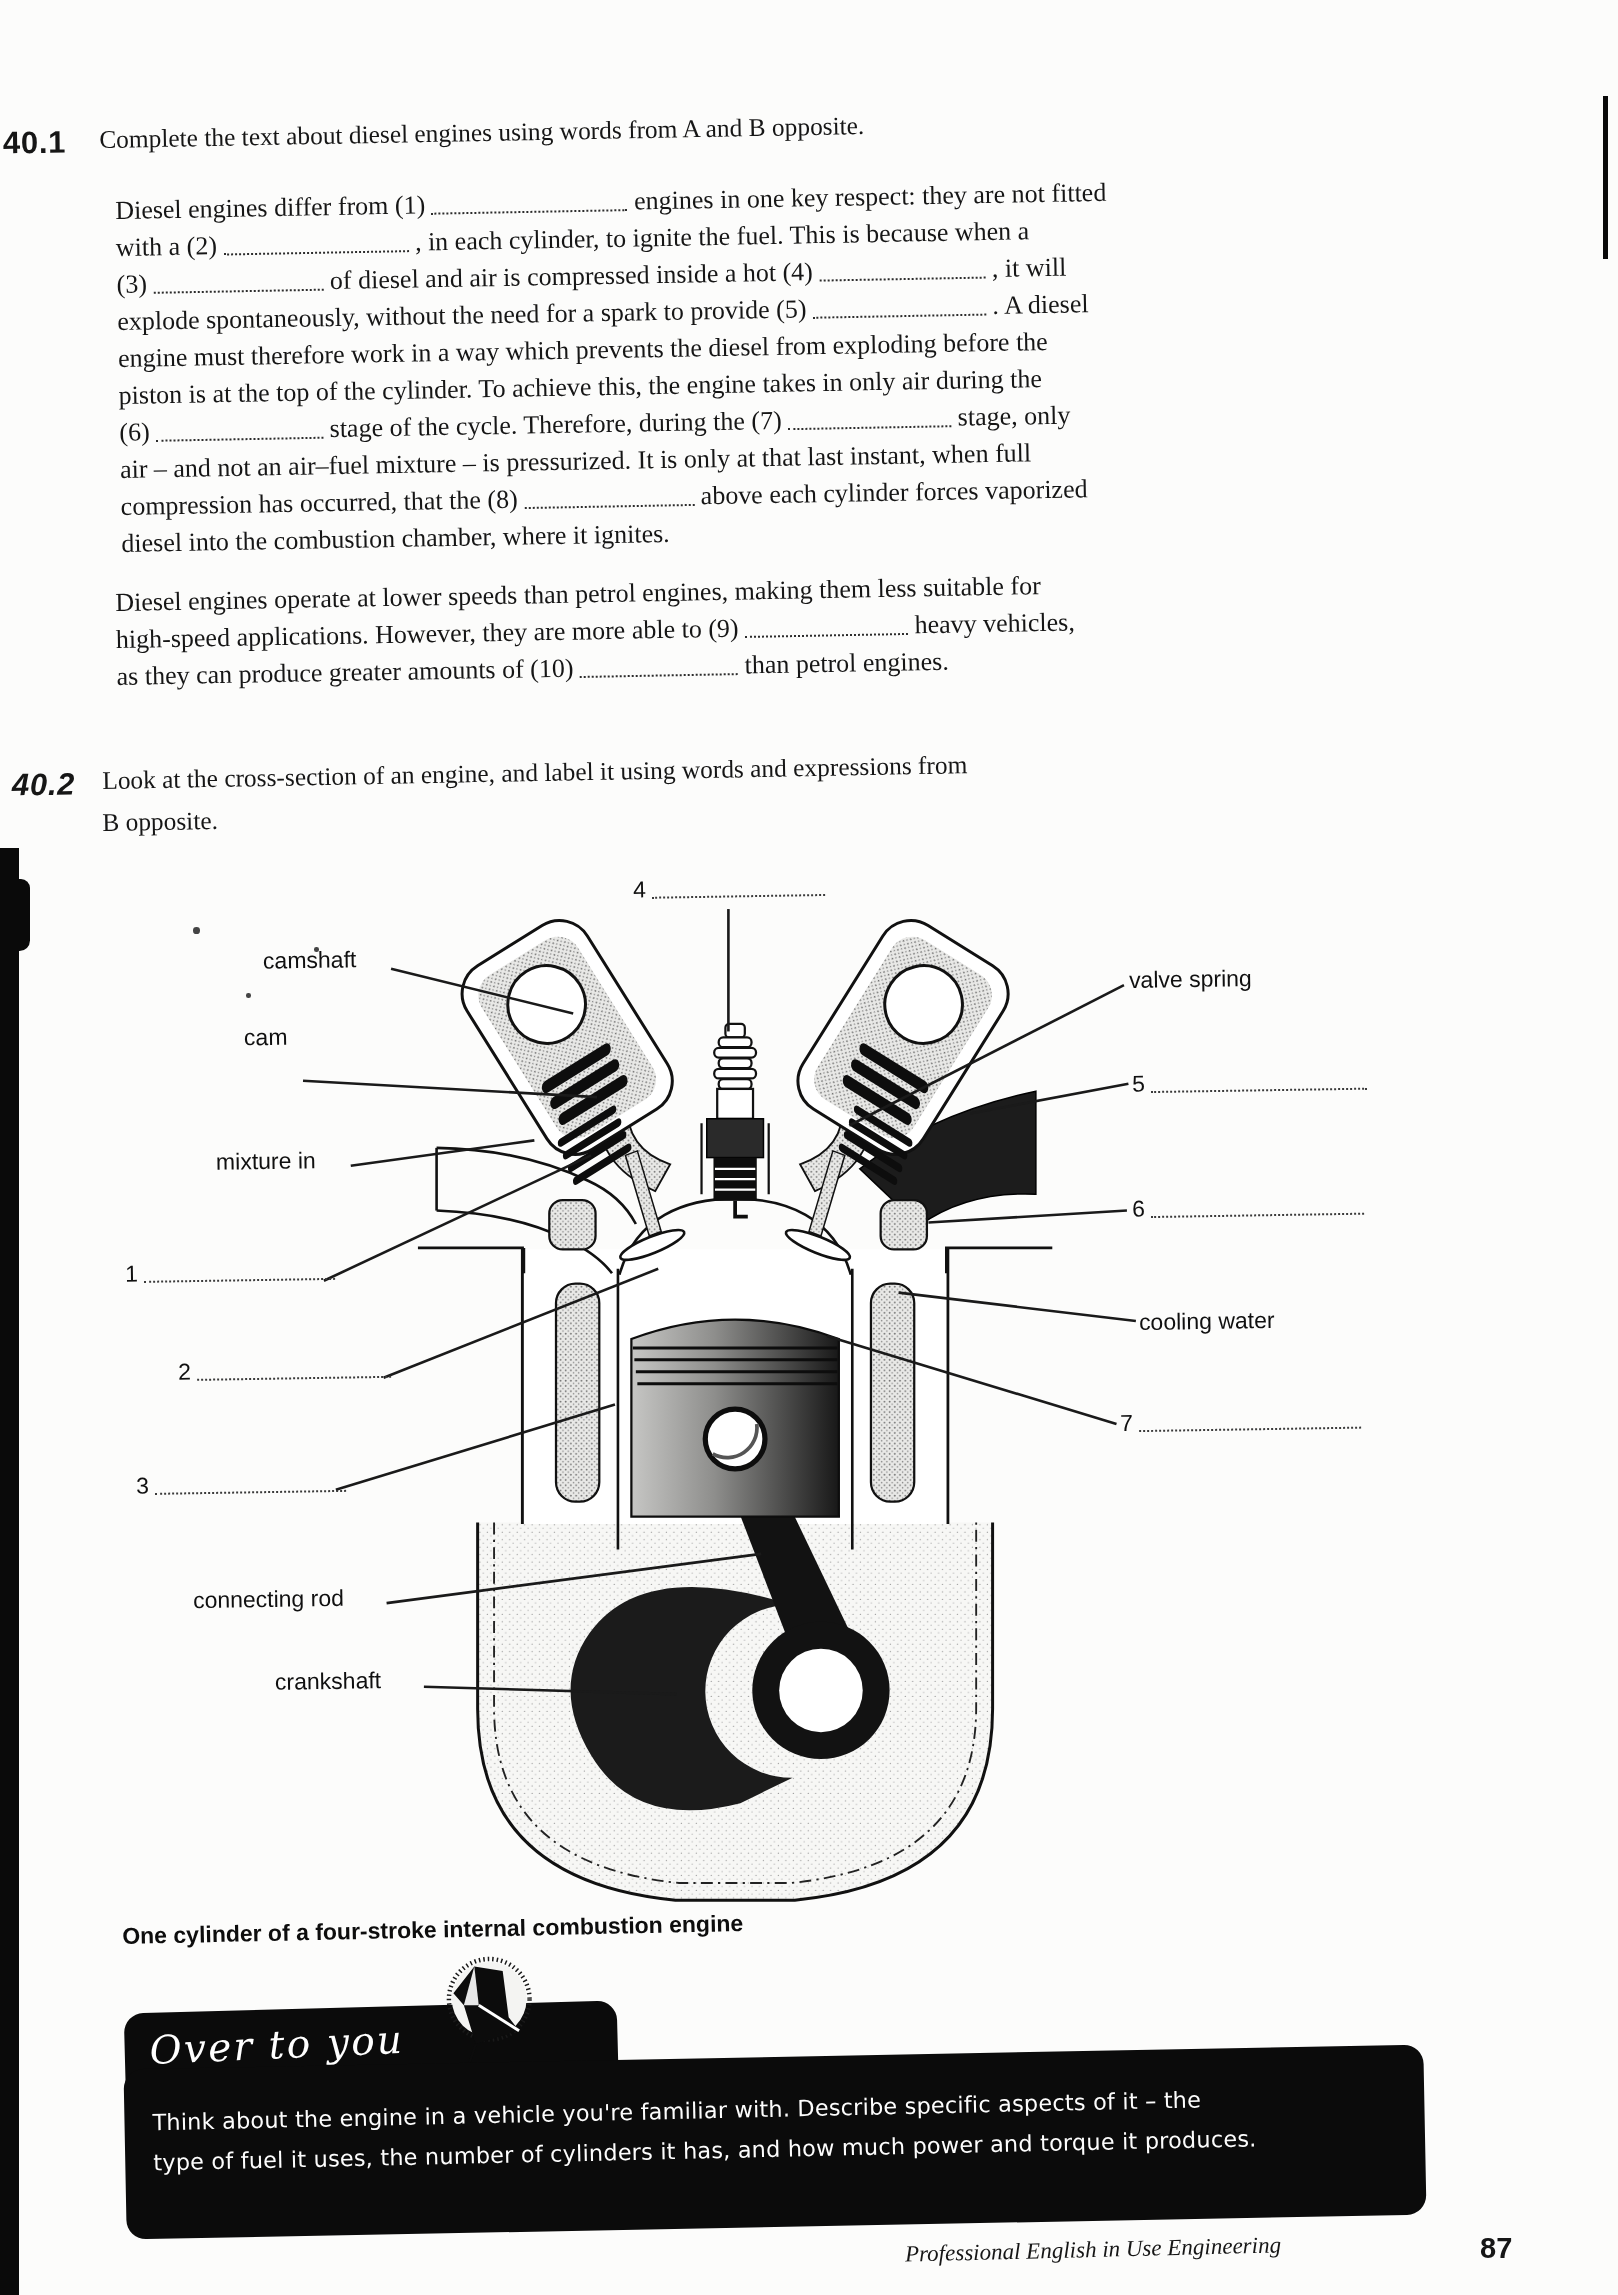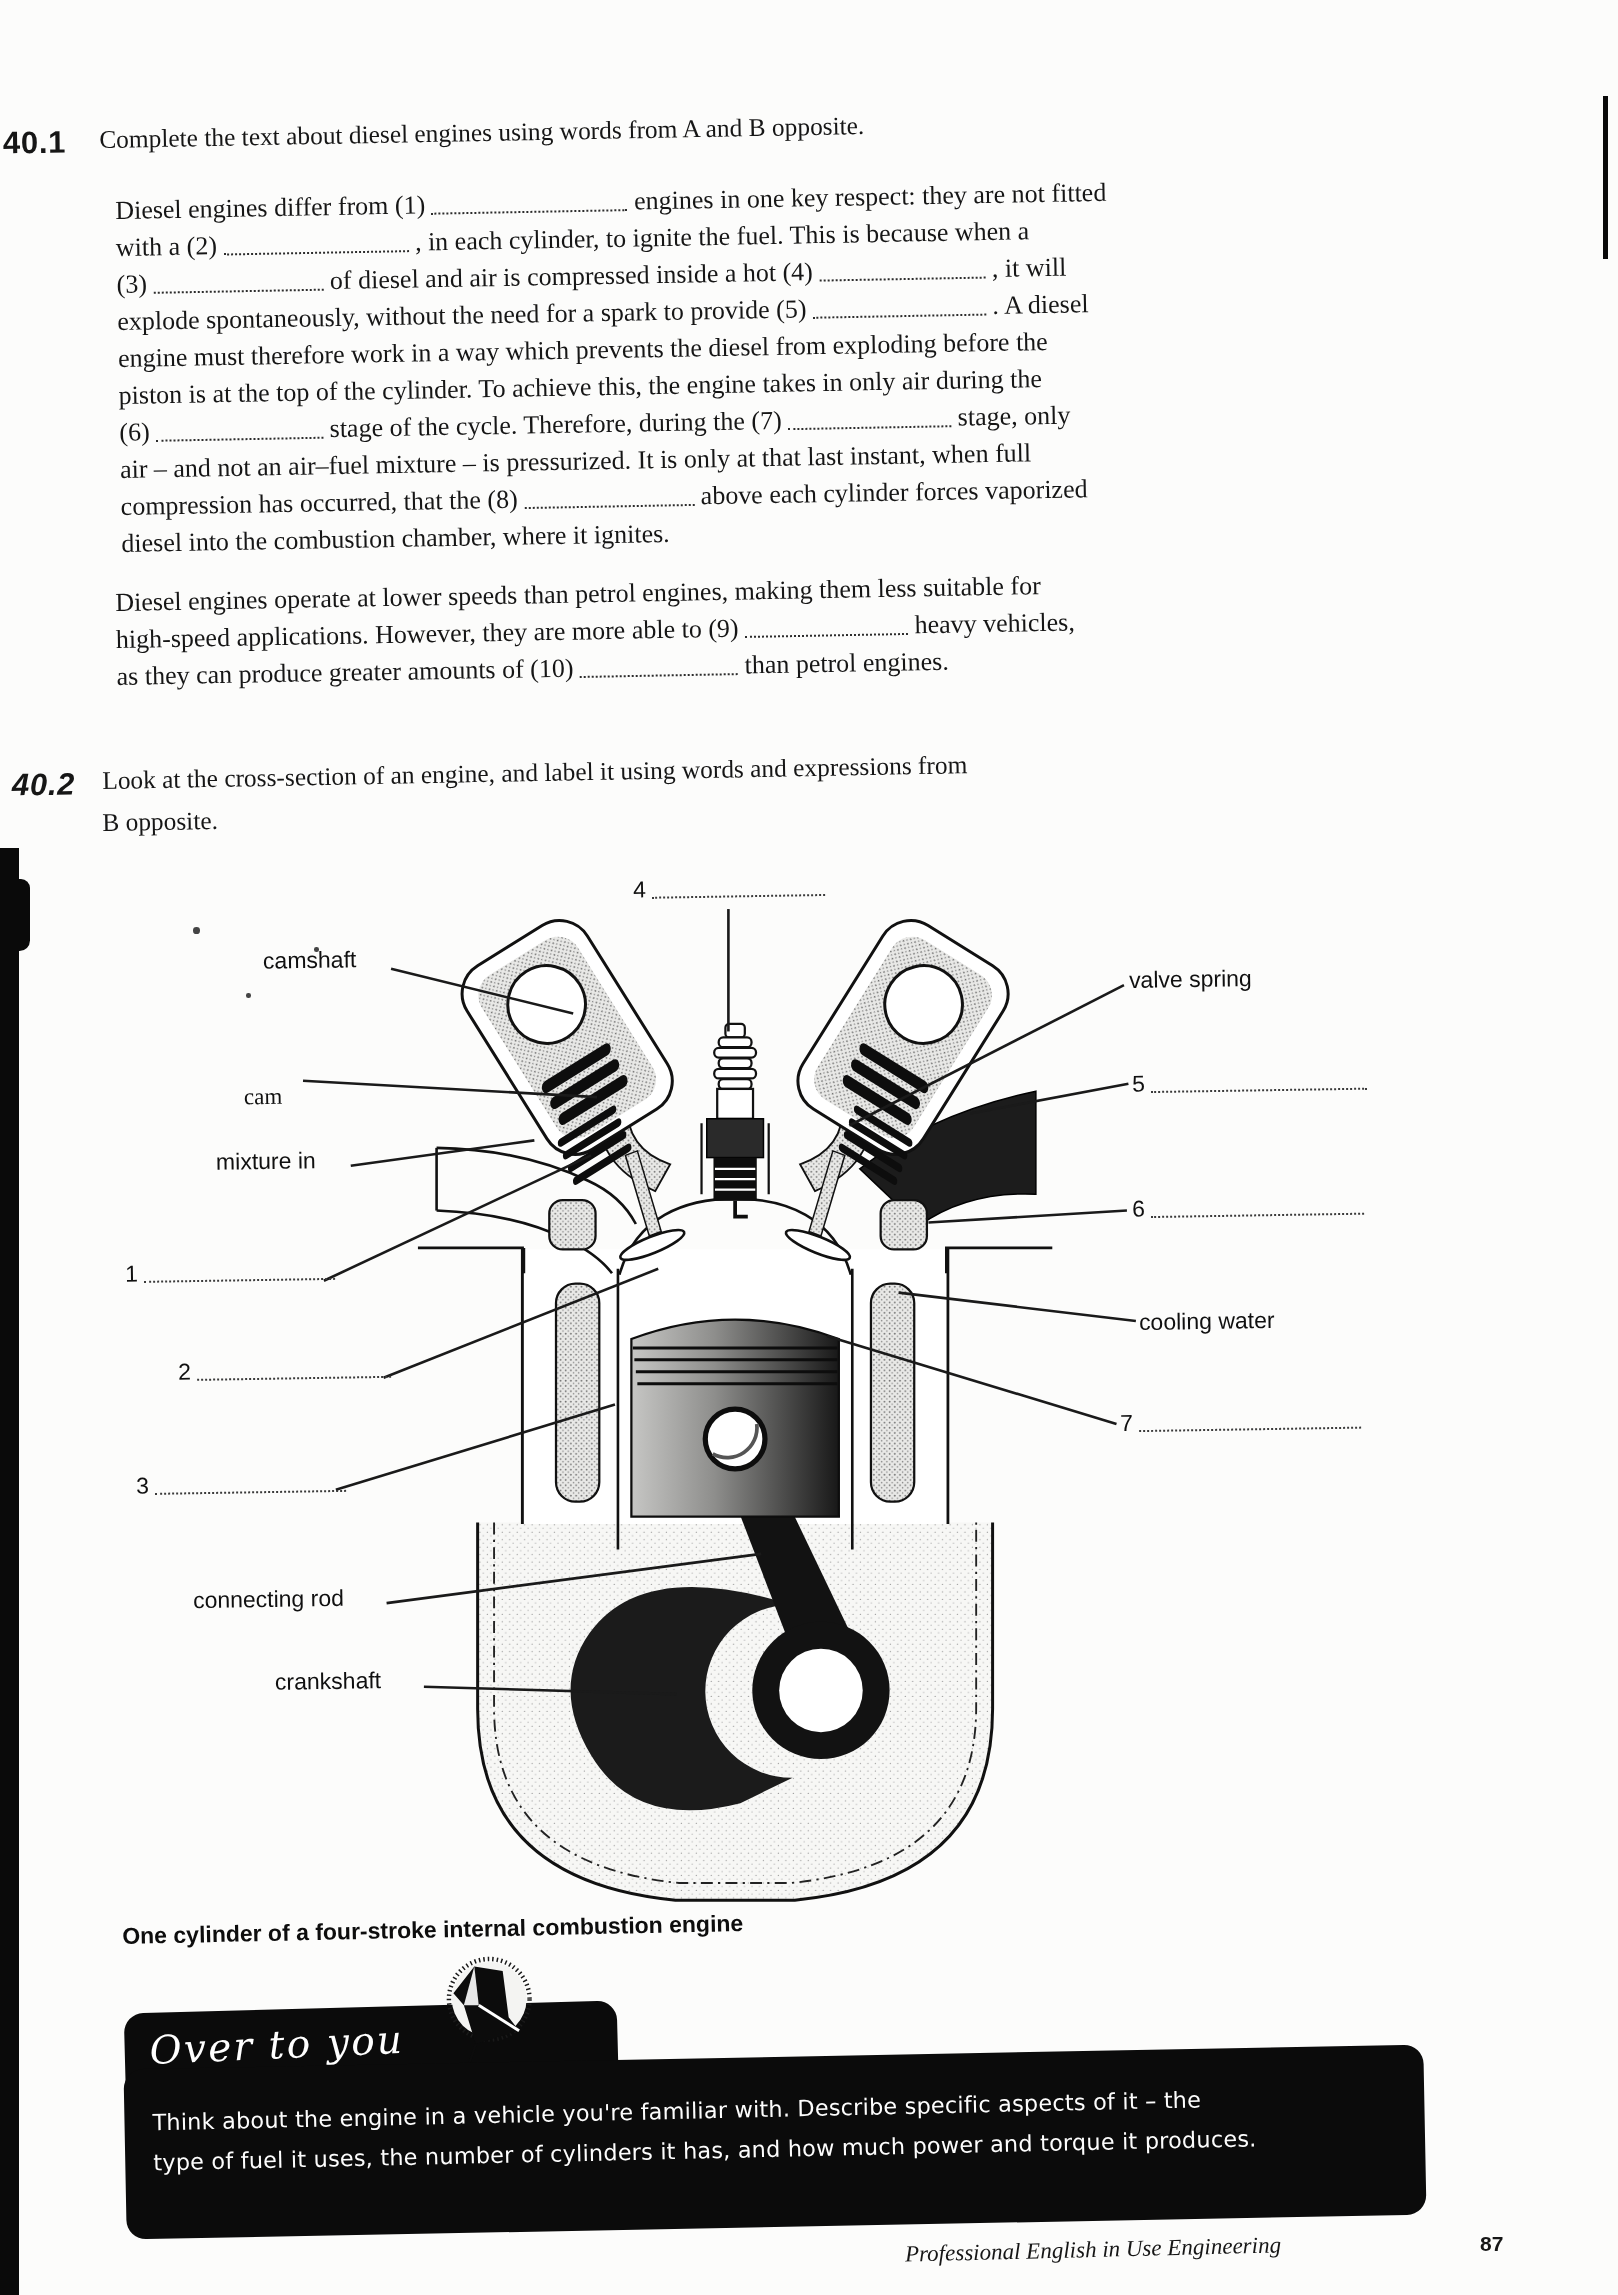--- a/index.html
+++ b/index.html
@@ -50,21 +50,21 @@
   .oty-line.l1{top:39px;}
   .oty-line.l2{top:79px;}
   .oty-icon{position:absolute;left:431px;top:1953px;width:112px;height:112px;}
   
   .footer-title{
     position:absolute;left:905px;top:2237px;font-style:italic;font-size:23px;
     font-family:"Liberation Serif",serif;transform:rotate(-1.4deg);white-space:nowrap;
   }
   .footer-page{
     position:absolute;left:1480px;top:2232px;font-family:"Liberation Sans",sans-serif;
-    font-weight:bold;font-size:21px;text-align:right;
+    font-weight:bold;font-size:29px;text-align:right;
   }
   svg{position:absolute;left:0;top:0;}
   .speck{position:absolute;background:#444;border-radius:50%;}
 </style>
 </head>
 <body>
 
 <div id="page">
 
   <div class="edge-strip" style="left:0;top:848px;width:19.4px;height:1447px;"></div>
@@ -239,21 +239,21 @@
       <path d="M 1506,1320 L 1138,1508"></path>
       <path d="M 1512,1452 L 1300,1492"></path>
       <path d="M 1510,1622 L 1244,1638"></path>
       <path d="M 1522,1770 L 1204,1732"></path>
       <path d="M 1496,1908 L 1108,1790"></path>
     </g>
   </svg>
 
   <div class="dlabel" style="left:633px;top:875px;"><span>4</span> <span class="blank" style="width:173px;"></span></div>
   <div class="dlabel" style="left:263px;top:947px;">camshaft</div>
-  <div class="dlabel" style="left:244px;top:1084px;font-family:Liberation Serif, serif;">cam</div>
+  <div class="dlabel" style="left:244px;top:1024px;">cam</div>
   <div class="dlabel" style="left:216px;top:1148px;">mixture in</div>
   <div class="dlabel" style="left:125px;top:1259px;"><span>1</span> <span class="blank" style="width:191px;"></span></div>
   <div class="dlabel" style="left:178px;top:1357px;"><span>2</span> <span class="blank" style="width:194px;"></span></div>
   <div class="dlabel" style="left:136px;top:1471px;"><span>3</span> <span class="blank" style="width:191px;"></span></div>
   <div class="dlabel" style="left:193px;top:1586px;">connecting rod</div>
   <div class="dlabel" style="left:275px;top:1668px;">crankshaft</div>
   <div class="dlabel" style="left:1129px;top:966px;">valve spring</div>
   <div class="dlabel" style="left:1132px;top:1069px;"><span>5</span> <span class="blank" style="width:216px;"></span></div>
   <div class="dlabel" style="left:1132px;top:1194px;"><span>6</span> <span class="blank" style="width:213px;"></span></div>
   <div class="dlabel" style="left:1139px;top:1308px;">cooling water</div>

